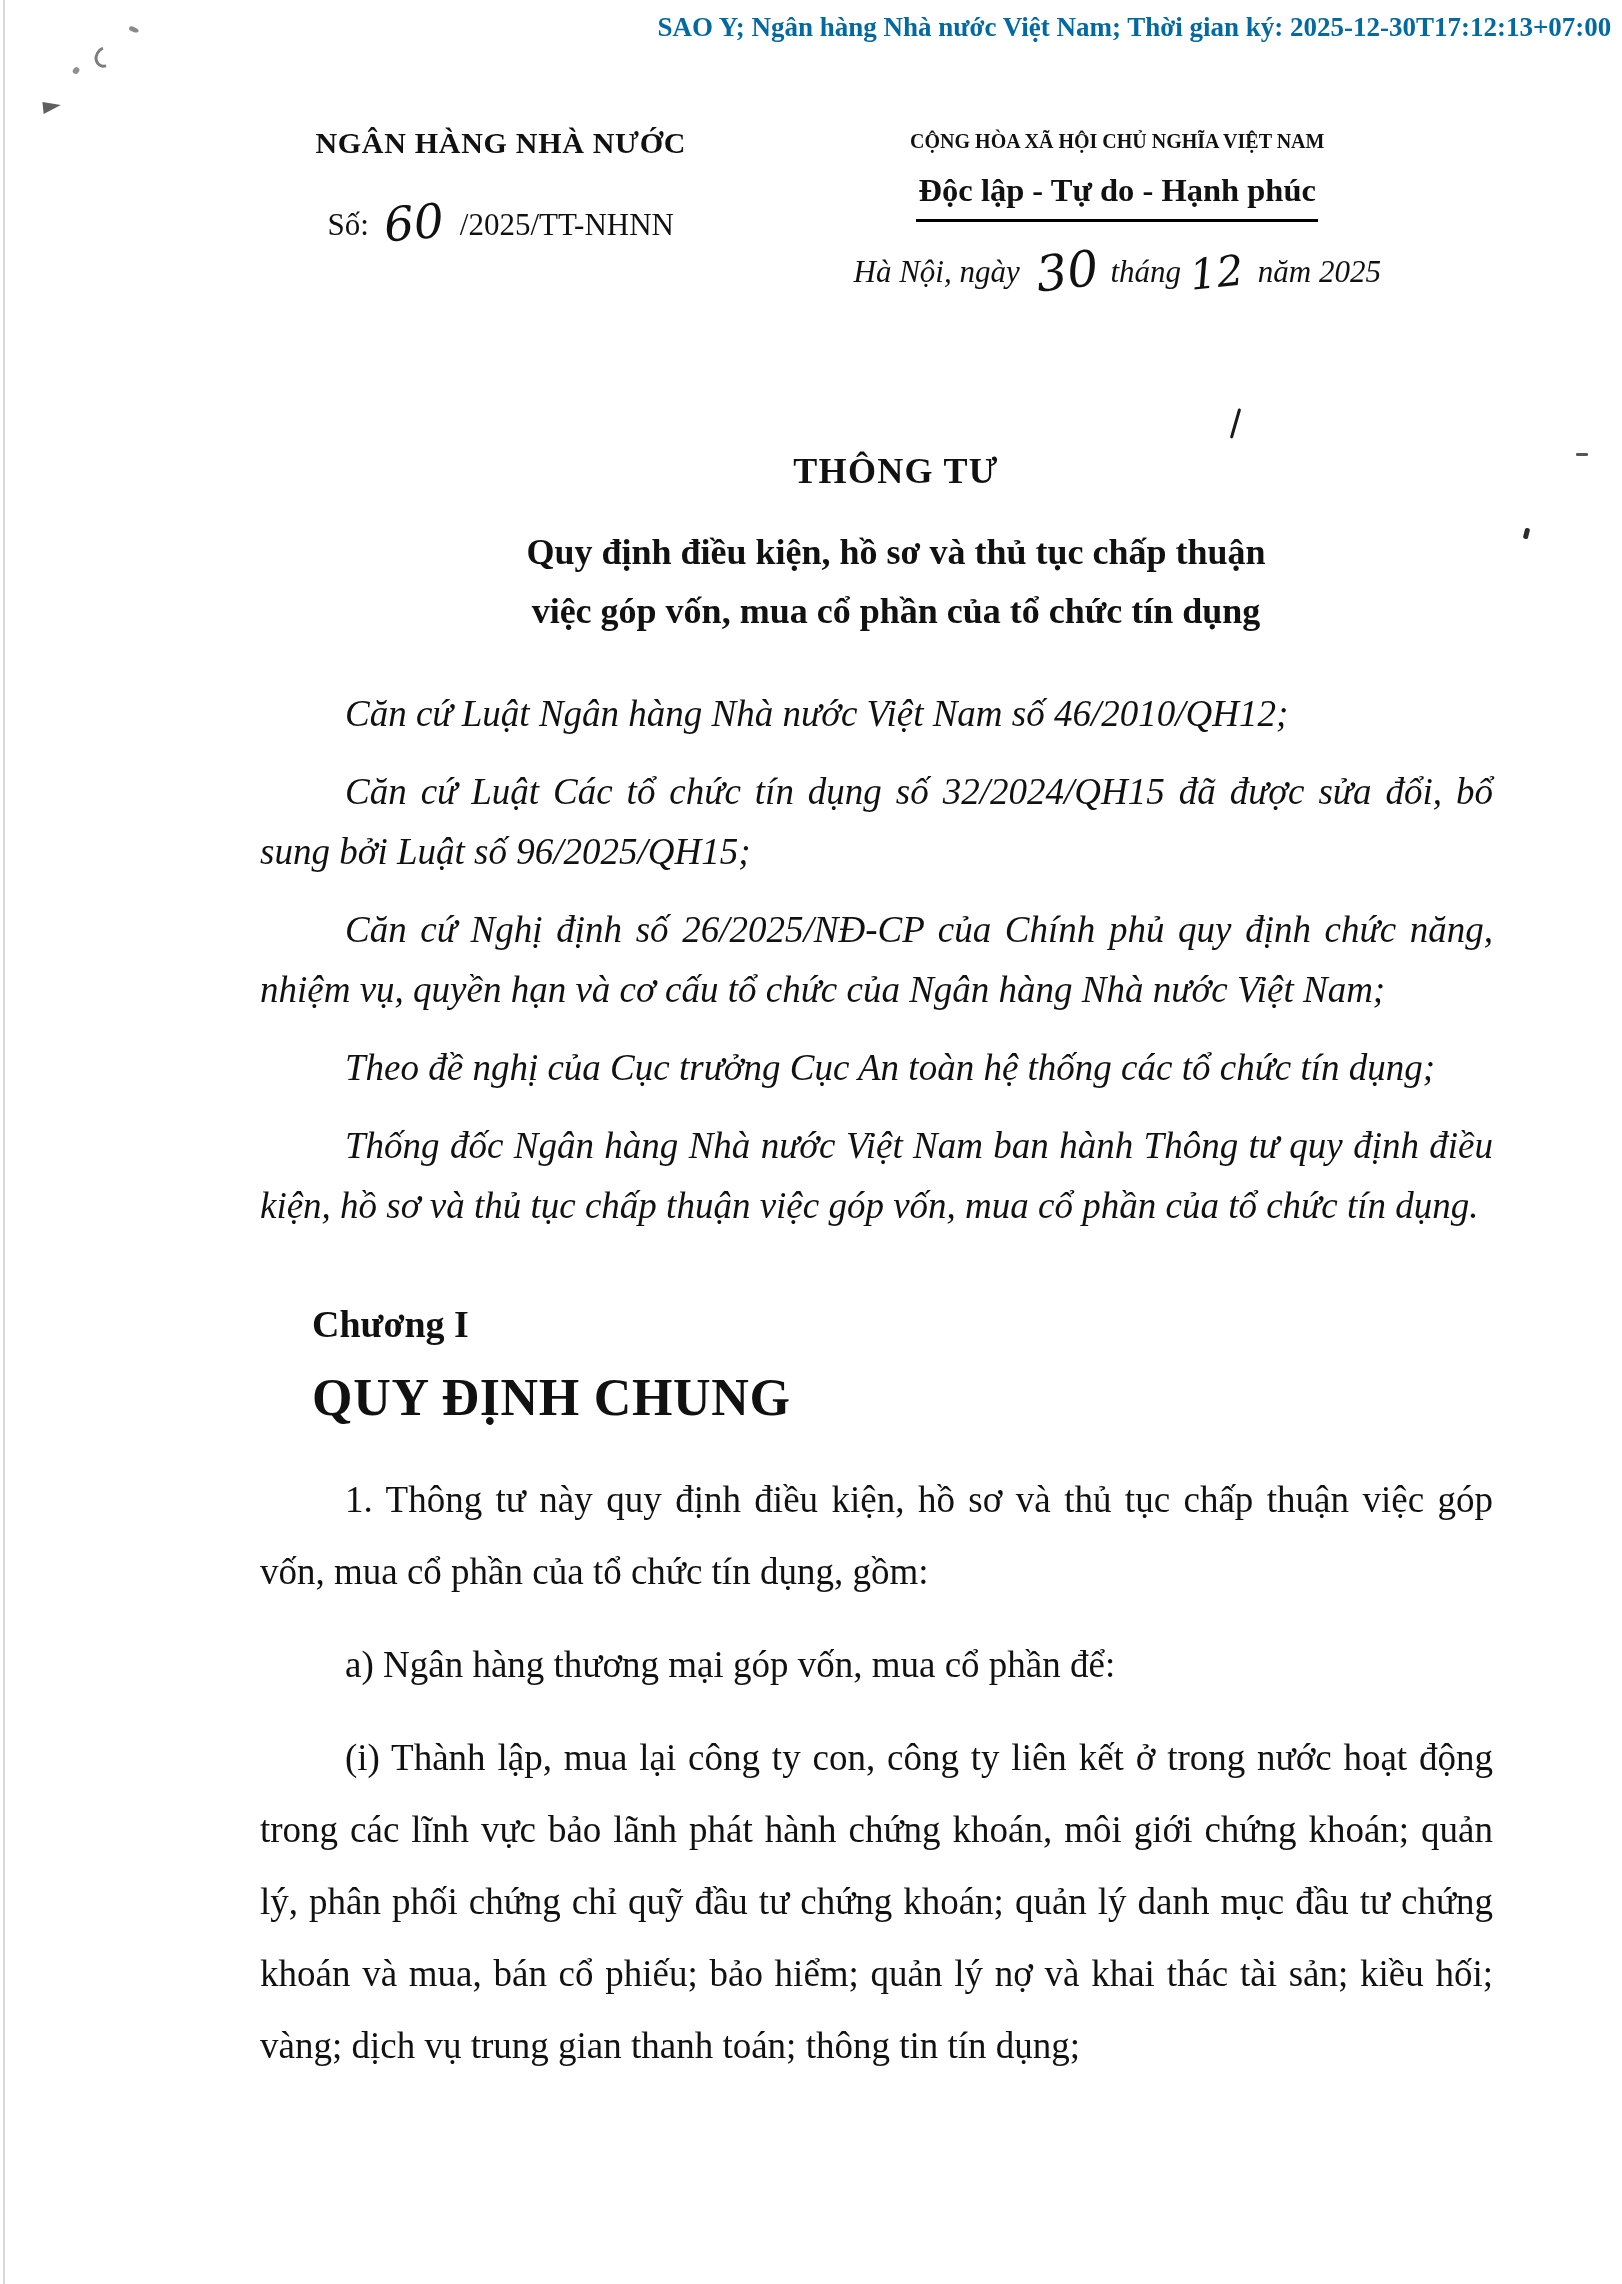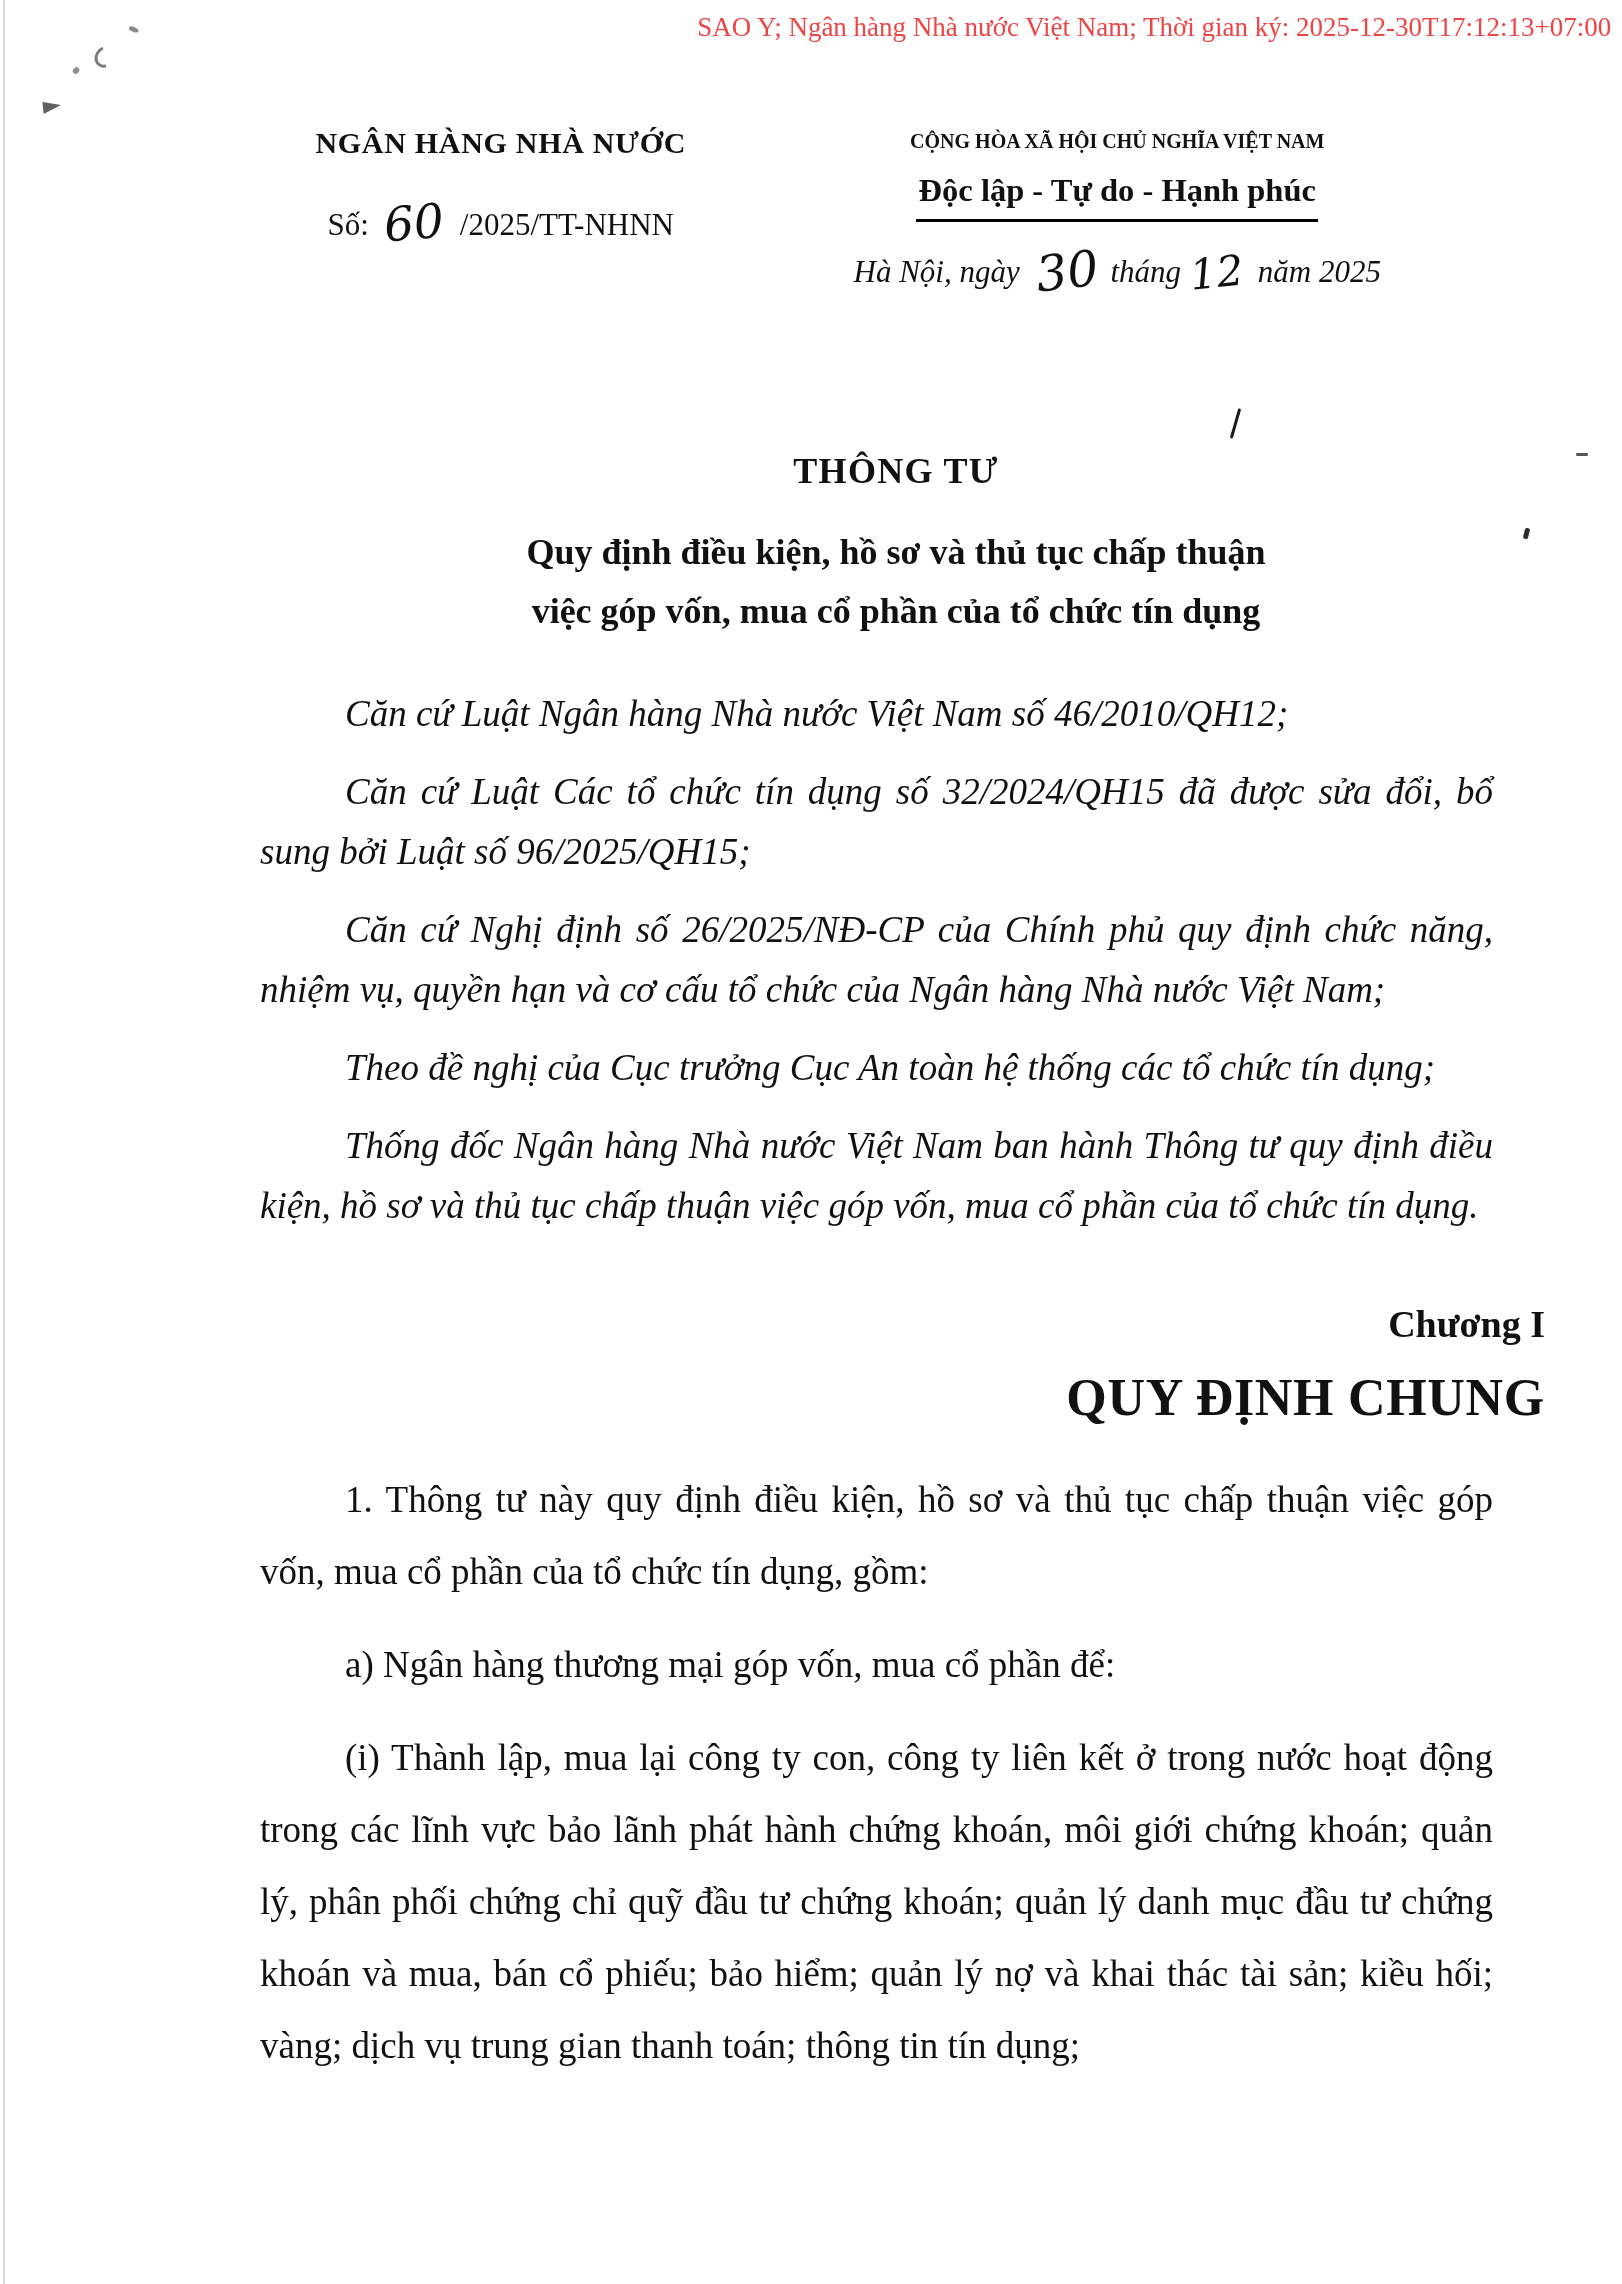--- a/index.html
+++ b/index.html
@@ -23,21 +23,22 @@
     width: 2px; height: 100%;
     background: #d9d9d9;
   }
   
   .sig-line {
     position: absolute;
     top: 11.7px;
     right: 11.7px;
     font-size: 27px;
     white-space: nowrap;
-    color: #ef4444;
+    color: #0369a1;
+    font-weight: bold;
   }
   
   .header-row {
     position: absolute;
     top: 120px;
     left: 248px;
     width: 1233px;
     display: flex;
   }
   .col-agency { width: 41%; text-align: center; }
@@ -145,21 +146,21 @@
     line-height: 60px;
     text-indent: 85px;
     text-align: justify;
   }
   
   .chapter {
     position: absolute;
     top: 1302px;
     left: 260px;
     width: 1233px;
-    text-align: right;
+    text-align: left;
     transform: translateX(52px);
   }
   .chapter-number {
     font-weight: bold;
     font-size: 38px;
   }
   .chapter-title {
     margin-top: 22px;
     font-weight: bold;
     font-size: 52px;

